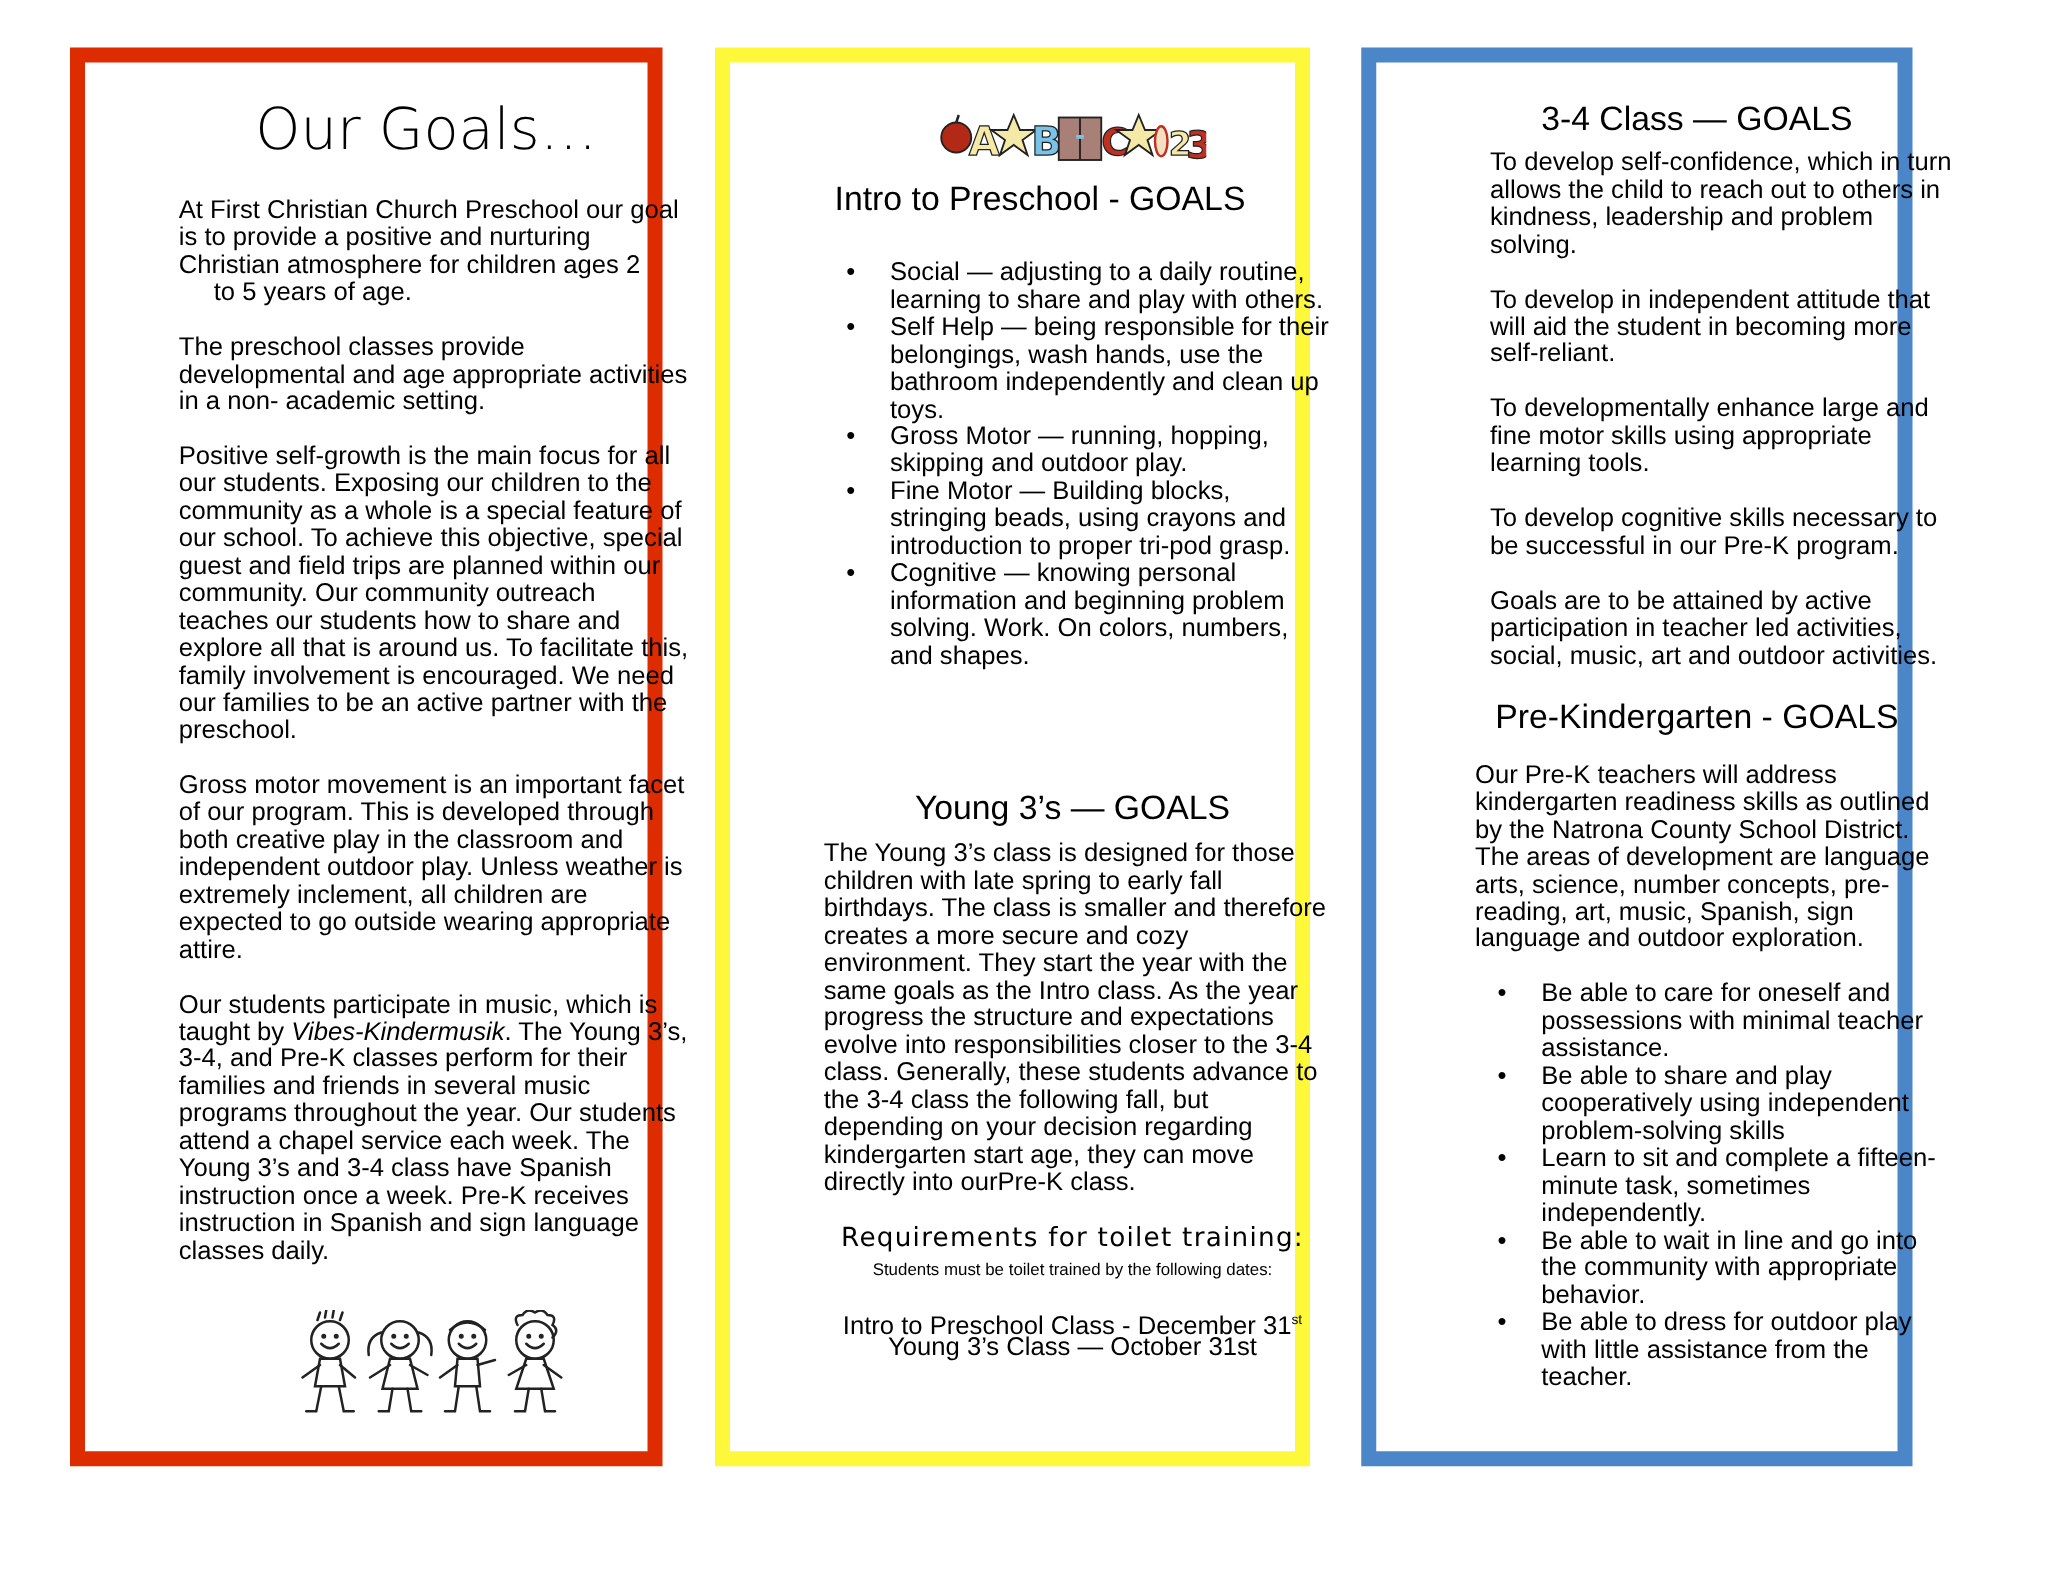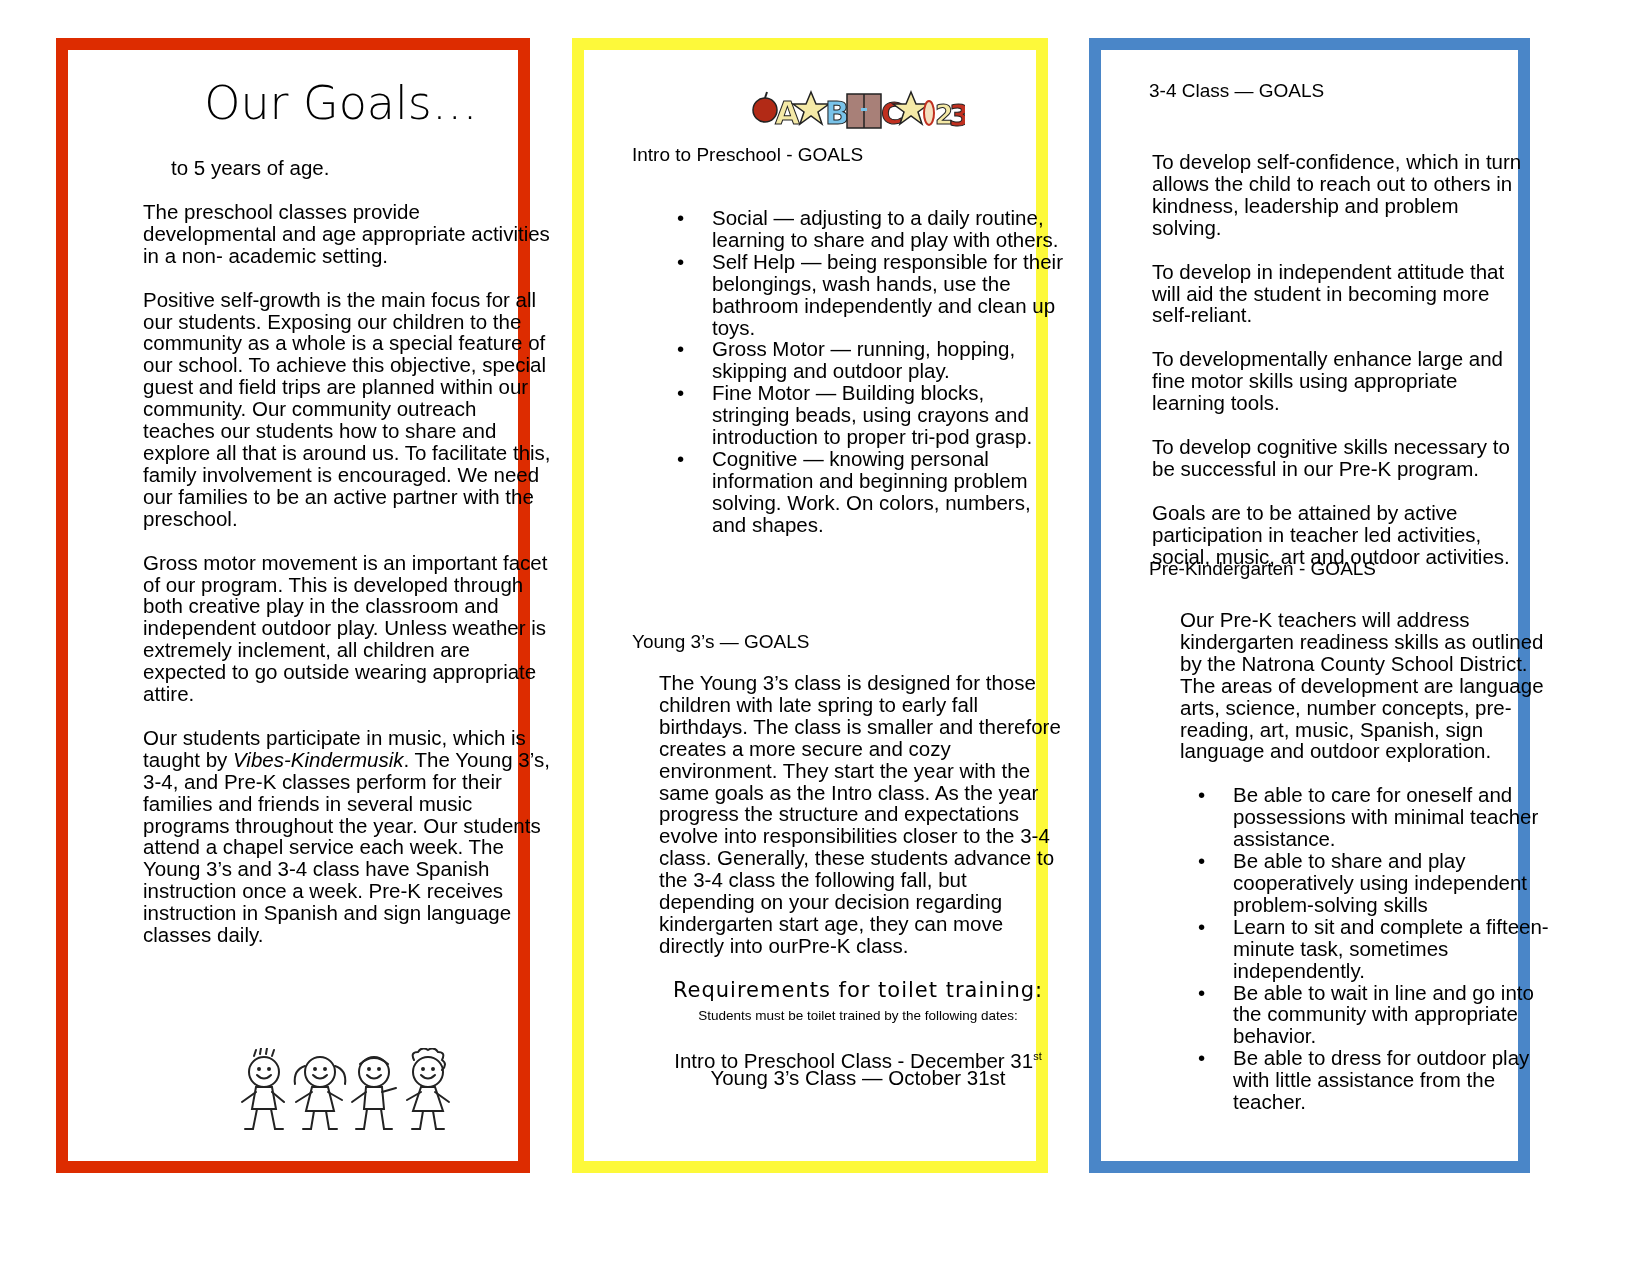--- a/index.html
+++ b/index.html
@@ -8,37 +8,38 @@
   .panel { position: absolute; top: 38px; height: 1111px; box-sizing: content-box;
            border-style: solid; border-width: 12px; background: #fff; }
   #panel-red { left: 56px; width: 450px; border-color: #dd2c00; }
   #panel-yellow { left: 572px; width: 452px; border-color: #fdf93a; }
   #panel-blue { left: 1089px; width: 417px; border-color: #4a86c8; }
 
   .abs { position: absolute; padding-left: 48px; }
   p { margin: 0; }
   .body-text { font-size: 20.5px; line-height: 21.9px; }
   .h-big { font-family: "DejaVu Sans", sans-serif; font-weight: 300; font-size: 46px; text-align: center; letter-spacing: 0px; }
-  .h2 { font-size: 19px; white-space: nowrap; }
+  .h2 { font-size: 27px; text-align: center; white-space: nowrap; }
   ul.bullets { list-style: none; margin: 0; padding: 0; }
   ul.bullets li { position: relative; padding-left: 0; }
   ul.bullets li .dot { position: absolute; left: -35px; top: 0; }
 
   .toilet-title { font-family: "DejaVu Sans", sans-serif; font-size: 21px; letter-spacing: 1px; text-align: center; white-space: nowrap; }
   .toilet-sub { font-size: 13.5px; text-align: center; }
   .toilet-line { font-size: 20.5px; text-align: center; line-height: 22px; white-space: nowrap; }
   sup { font-size: 11px; }
 </style>
 </head>
 <body>
 
 <div id="panel-red" class="panel"></div>
 <div class="abs h-big" style="left:68px; top:76px; width:450px;">Our Goals…</div>
 
 <div class="abs body-text" style="left:95px; top:157px; width:410px;">
+  <p>At First Christian Church Preschool our goal is to provide a positive and nurturing Christian atmosphere for children ages 2</p>
   <p style="padding-left:28px;">to 5 years of age.</p>
   <p style="margin-top:22px;">The preschool classes provide developmental and age appropriate activities in a non- academic setting.</p>
   <p style="margin-top:22px;">Positive self-growth is the main focus for all our students.  Exposing our children to the community as a whole is a special feature of our school.  To achieve this objective, special guest and field trips are planned within our community.  Our community outreach teaches our students how to share and explore all that is around us.  To facilitate this, family involvement is encouraged.  We need our families to be an active partner with the preschool.</p>
   <p style="margin-top:22px;">Gross motor movement is an important facet of our program.  This is developed through both creative play in the classroom and independent outdoor play.  Unless weather is extremely inclement, all children are expected to go outside wearing appropriate attire.</p>
   <p style="margin-top:22px;"><span>Our students participate in music, which is taught by </span><i>Vibes-Kindermusik</i><span>.  The Young 3’s, 3-4, and Pre-K classes perform for their families and friends in several music programs throughout the year.  Our students attend a chapel service each week.  The Young 3’s and 3-4 class have Spanish instruction once a week.  Pre-K receives instruction in Spanish and sign language classes daily.</span></p>
 </div>
 
 <div class="abs" style="left:176px; top:1048px; width:240px; height:90px;">
   <svg width="240" height="90" viewBox="0 0 240 90" fill="none" stroke="#222" stroke-width="2" stroke-linecap="round">
 
@@ -141,21 +142,21 @@
 
 <div class="abs toilet-title" style="left:584px; top:978px; width:452px;">Requirements for toilet training:</div>
 <div class="abs toilet-sub" style="left:584px; top:1008px; width:452px;">Students must be toilet trained by the following dates:</div>
 <div class="abs toilet-line" style="left:584px; top:1045px; width:452px;"><span>Intro to Preschool Class - December 31</span><sup>st</sup></div>
 <div class="abs toilet-line" style="left:584px; top:1067px; width:452px;">Young 3’s Class — October 31st</div>
 
 <div id="panel-blue" class="panel"></div>
 
 <div class="abs h2" style="left:1101px; top:80px; width:417px;">3-4 Class — GOALS</div>
 
-<div class="abs body-text" style="left:1104px; top:119px; width:375px;margin-top:32px;">
+<div class="abs body-text" style="left:1144px; top:119px; width:375px;">
   <p>To develop self-confidence, which in turn allows the child to reach out to others in kindness, leadership and problem solving.</p>
   <p style="margin-top:22px;">To develop in independent attitude that will aid the student in becoming more self-reliant.</p>
   <p style="margin-top:22px;">To developmentally enhance large and fine motor skills using appropriate learning tools.</p>
   <p style="margin-top:22px;">To develop cognitive skills necessary to be successful in our Pre-K program.</p>
   <p style="margin-top:22px;">Goals are to be attained by active participation in teacher led activities, social, music, art and outdoor activities.</p>
 </div>
 
 <div class="abs h2" style="left:1101px; top:558px; width:417px;">Pre-Kindergarten - GOALS</div>
 
 <div class="abs body-text" style="left:1088px; top:609px; width:375px;margin-left:44px;">

